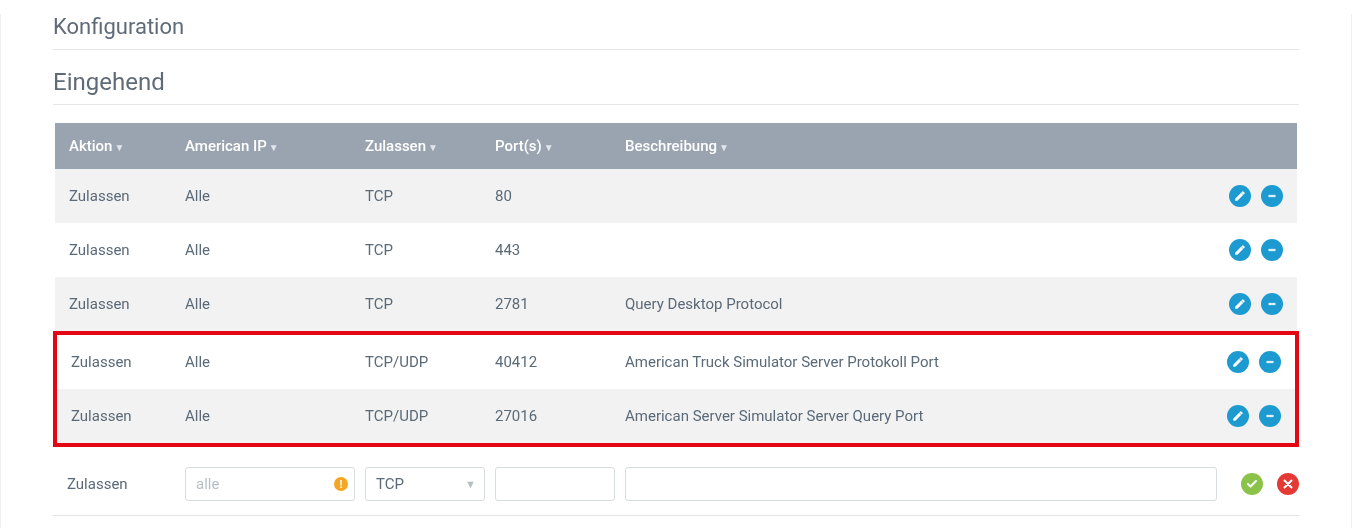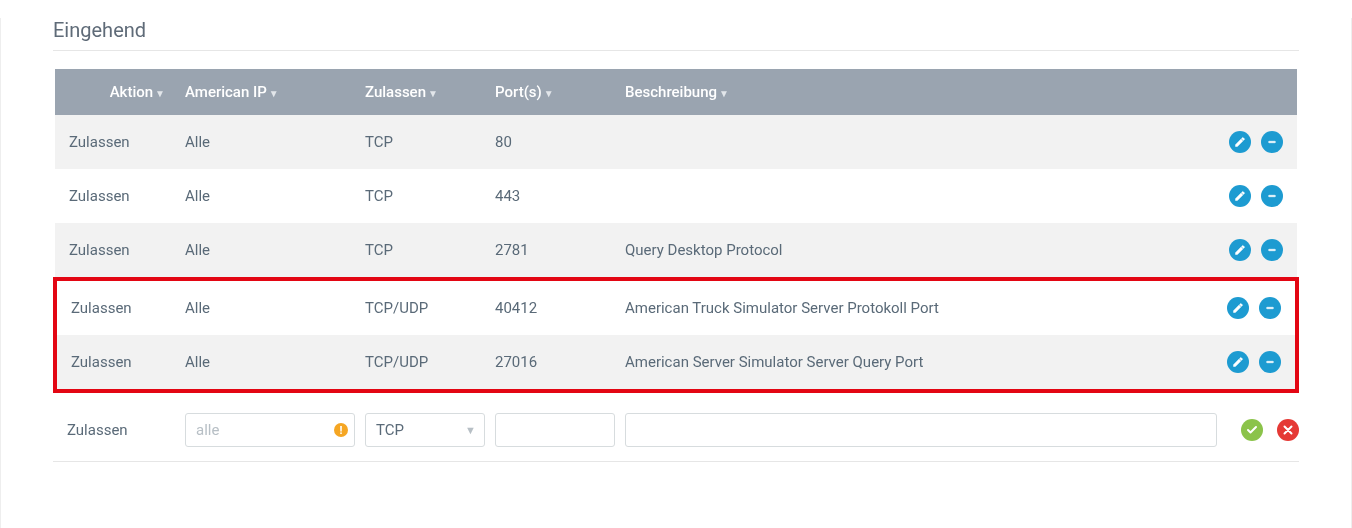--- a/index.html
+++ b/index.html
@@ -19,21 +19,21 @@
   }
   h2.section-title {
     font-size: 22px;
     font-weight: 400;
     color: #5f6b78;
     margin: 14px 0 6px 0;
     padding-bottom: 10px;
     border-bottom: 1px solid #e6e6e6;
   }
   h3.subsection-title {
-    font-size: 20px;
+    font-size: 24px;
     font-weight: 400;
     color: #5f6b78;
     margin: 18px 0 6px 0;
     padding-bottom: 8px;
     border-bottom: 1px solid #e6e6e6;
   }
 
   table.rules {
     width: 100%;
     border-collapse: collapse;
@@ -41,21 +41,21 @@
     table-layout: fixed;
   }
   table.rules thead th {
     background: #9aa4b0;
     color: #fff;
     font-weight: 500;
     text-align: left;
     padding: 14px 10px;
     font-size: 15px;
   }
-  table.rules thead th:first-child { padding-left: 2px; text-align: right; }
+  table.rules thead th:first-child { padding-left: 14px; }
   table.rules thead th .sort {
     display: inline-block;
     margin-left: 2px;
     font-size: 10px;
     color: #e2e6ea;
     vertical-align: middle;
   }
   table.rules td {
     padding: 16px 10px;
     color: #5a6a78;
@@ -143,20 +143,21 @@
   .caret-down {
     color: #b7bfc5;
     font-size: 11px;
   }
   .add-row .ops { margin-left: 4px; white-space: nowrap; }
 </style>
 </head>
 <body>
 
 <div class="page">
+  <h2 class="section-title">Konfiguration</h2>
   <h3 class="subsection-title">Eingehend</h3>
 
   <table class="rules">
     <colgroup>
       <col class="col-action">
         <col class="col-ip">
         <col class="col-proto">
         <col class="col-ports">
         <col class="col-desc">
         <col class="col-ops">

